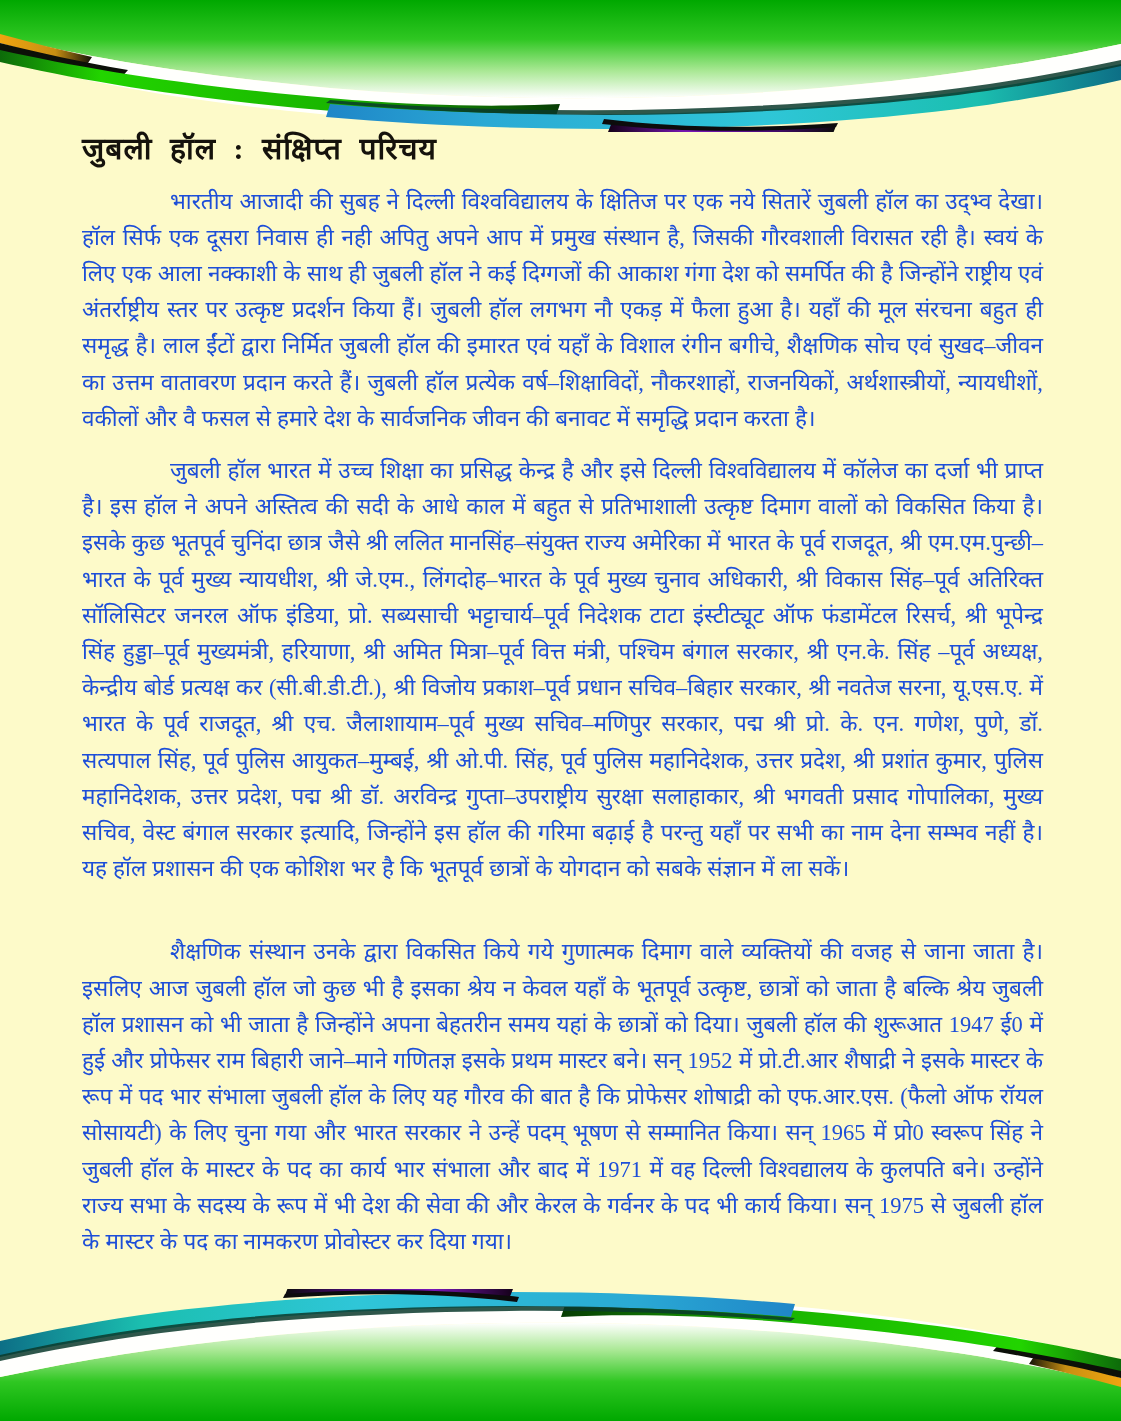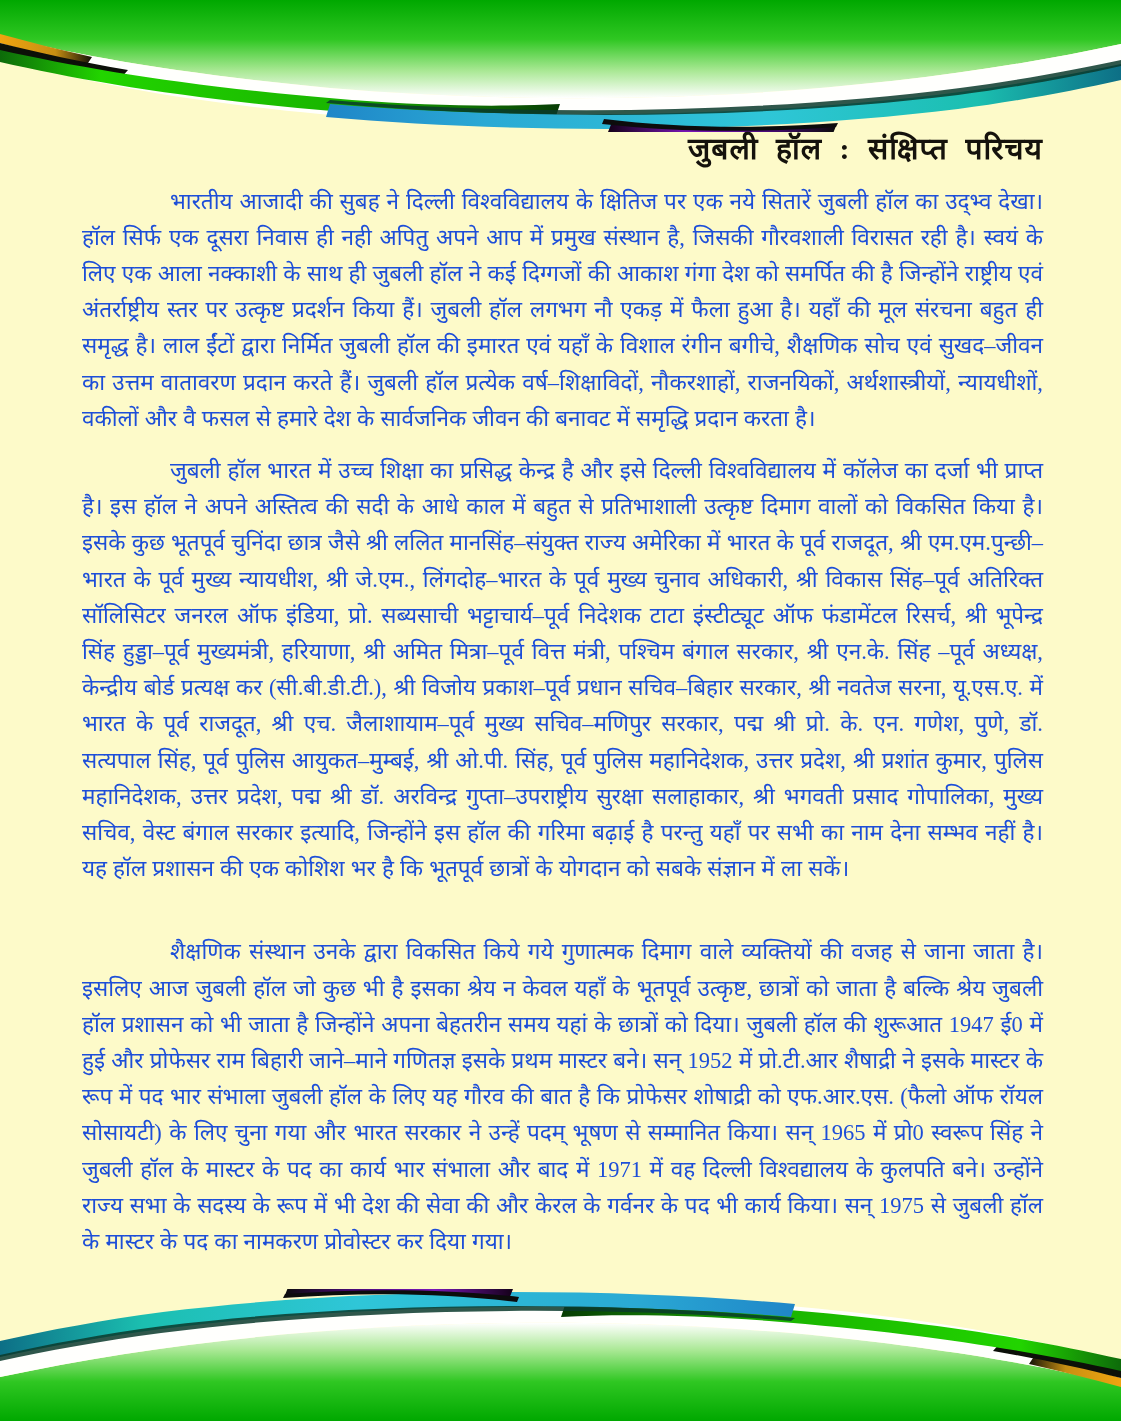--- a/index.html
+++ b/index.html
@@ -44,21 +44,21 @@
   .content {
     position: absolute;
     top: 118px;
     left: 0;
     width: 1121px;
     padding: 0 78px 0 82px;
     box-sizing: border-box;
   }
 
   .doc-title {
-    text-align: right;
+    text-align: left;
     font-size: 30px;
     font-weight: bold;
     letter-spacing: 1px;
     color: #15120c;
     margin: 12px 0 16px 0;
     line-height: 1.25;
     word-spacing: 9px;
   }
 
   .doc-paragraph {

